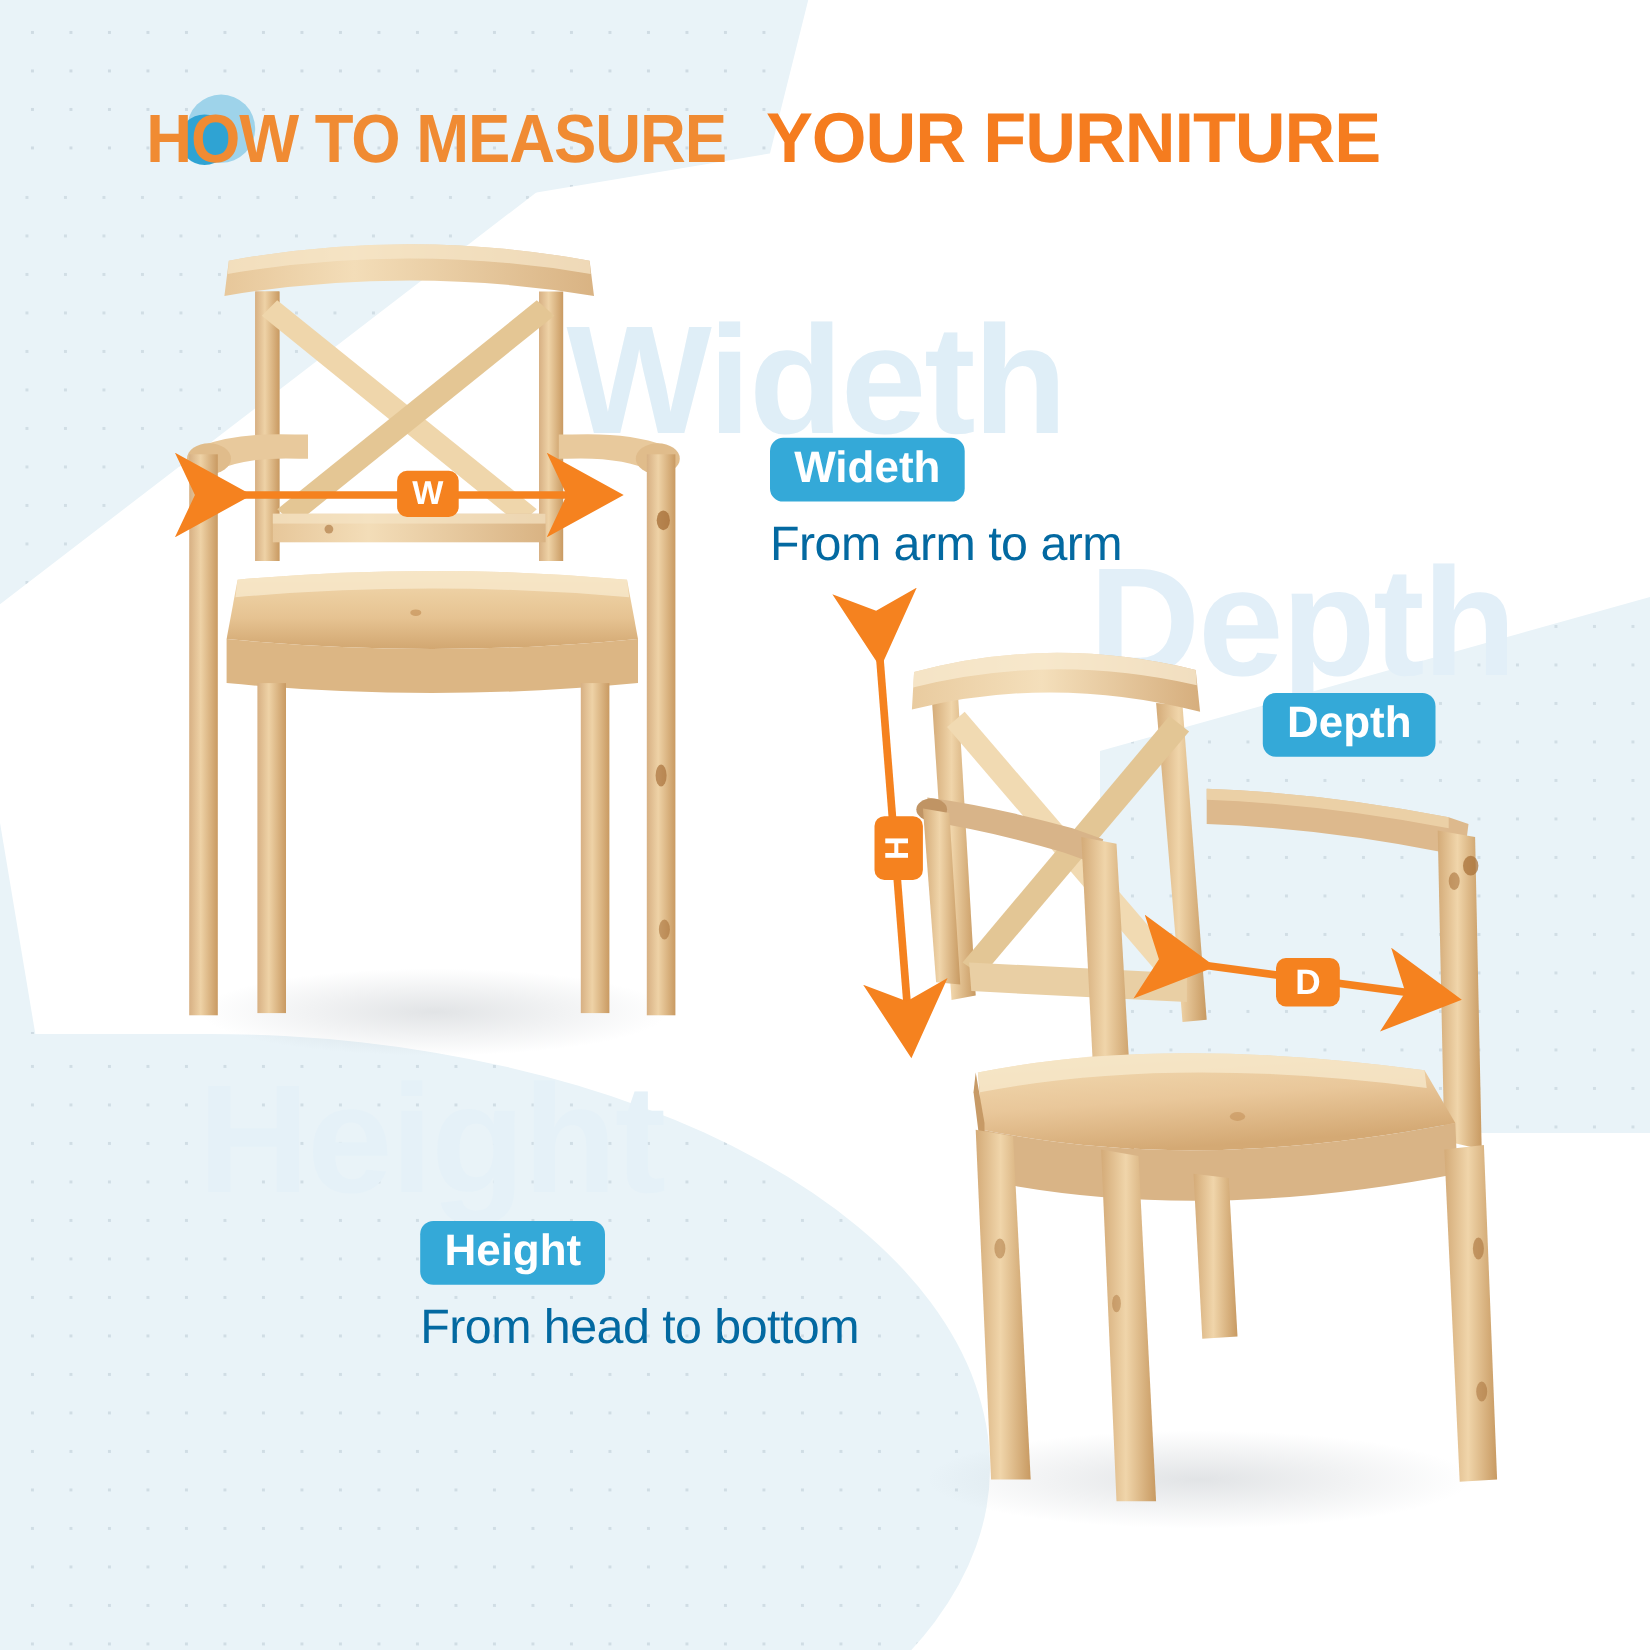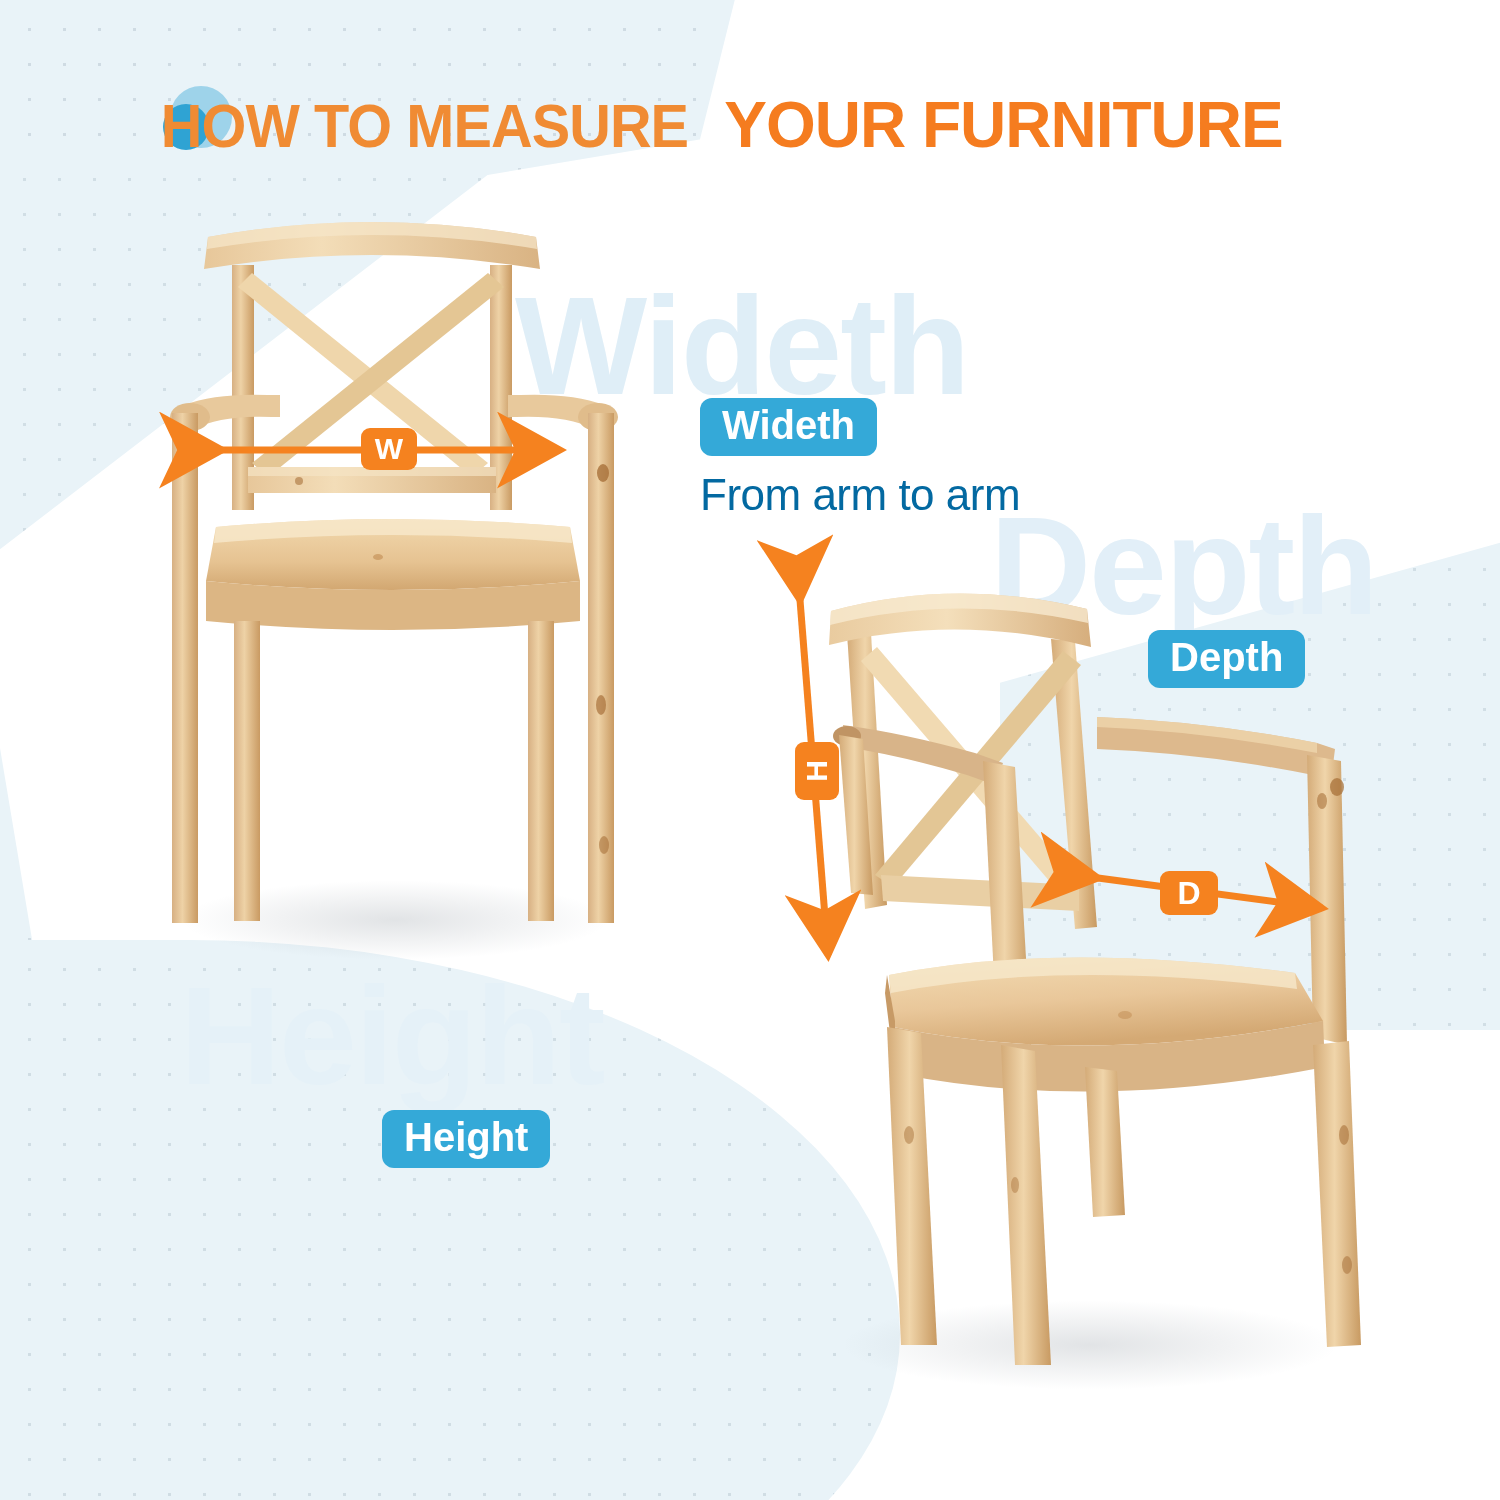--- a/index.html
+++ b/index.html
@@ -116,21 +116,20 @@
   }
   #wm-wideth { left:515px; top:265px; font-size:140px; }
   #wm-depth  { left:990px; top:485px; font-size:140px; color:#e2eff8;}
   #wm-height { left:180px; top:955px; font-size:140px; color:#e5f1f8;}
 
   
   #header {
     position:absolute; left:0; top:88px; width:1368px;
     text-align:center;
     white-space:nowrap;
-    margin-left:28px;
   }
   .circle-deco { position:absolute; border-radius:50%; }
   #deco-big   { left:170px; top:86px;  width:62px; height:62px; background:#9ed3ea; }
   #deco-small { left:163px; top:104px; width:46px; height:46px; background:#2fa3d3; }
 
   .title-light {
     font-size:62px; font-weight:bold;
     color:#f08b33;
     letter-spacing:-1px;
     transform: scaleX(.93);
@@ -391,15 +390,16 @@
     <div class="badge">Wideth</div>
     <div class="callout-sub">From arm to arm</div>
   </div>
 
   <div class="callout" id="callout-depth">
     <div class="badge">Depth</div>
   </div>
 
   <div class="callout" id="callout-height">
     <div class="badge">Height</div>
+    <div class="callout-sub">From head to bottom</div>
   </div>
 
 </div>
 
 </body></html>

